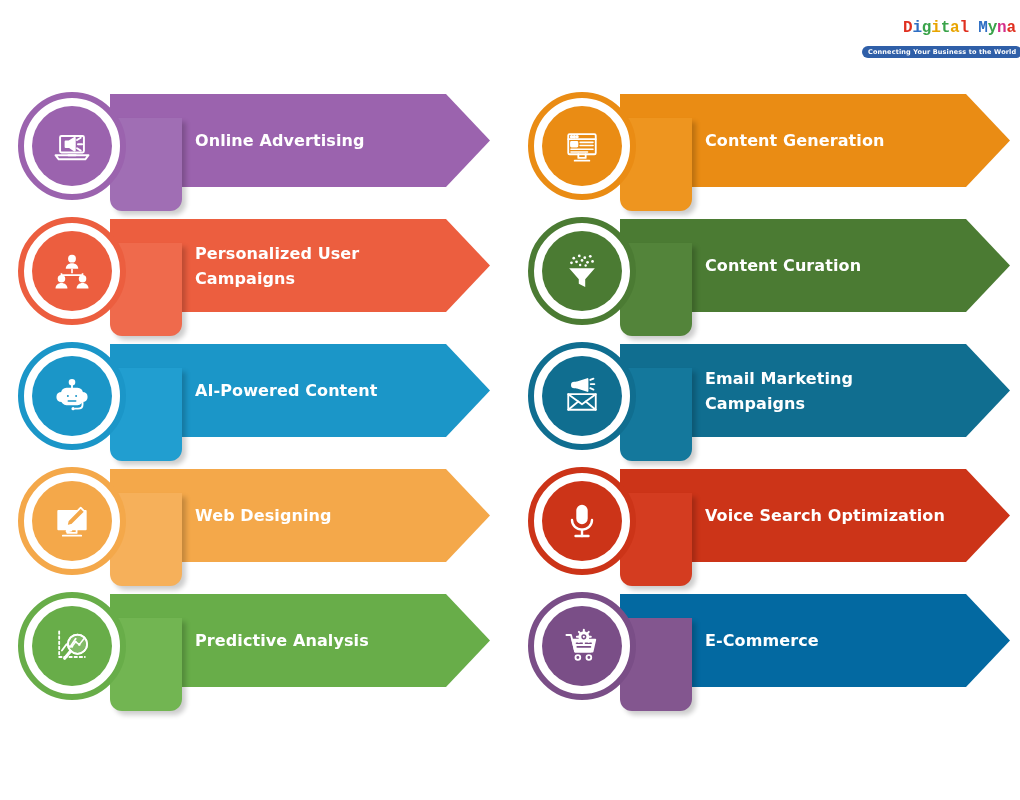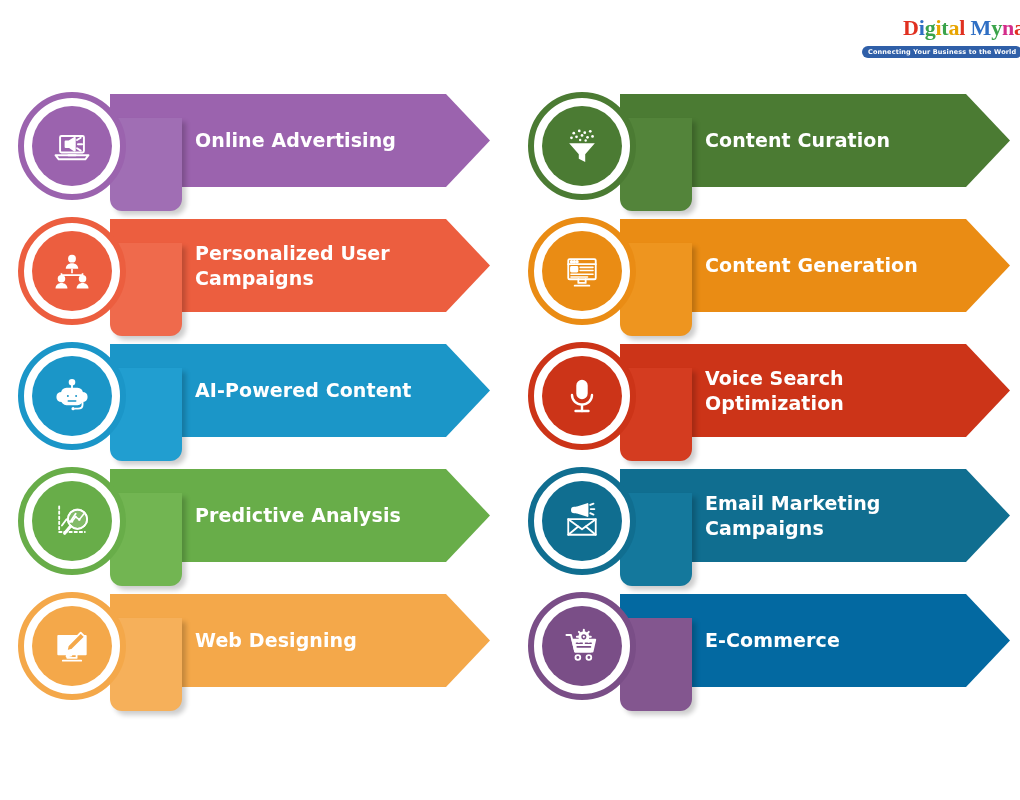--- a/index.html
+++ b/index.html
@@ -14,23 +14,23 @@
   
   .logo-wrap{
     position:absolute;top:14px;right:12px;
     width:150px;
     text-align:center;
     background:#fff;
     padding:2px 4px 3px 4px;
     box-sizing:border-box;
   }
   .logo-word{
-    font-size:22px;font-weight:bold;letter-spacing:-.2px;
+    font-size:16px;font-weight:bold;letter-spacing:-.2px;
     line-height:24px;white-space:nowrap;
-    font-family:Liberation Serif, serif;
+    font-family:Liberation Mono, monospace;
     margin-left:41px;
   }
   .logo-word span{display:inline;}
   .logo-tag{
     margin-top:2px;
     background:#2f5fa8;
     border-radius:9px;
     color:#ffffff;
     font-size:6.5px;font-weight:bold;
     letter-spacing:.15px;
@@ -60,21 +60,21 @@
     clip-path:polygon(0 0, calc(100% - 44px) 0, 100% 50%, calc(100% - 44px) 100%, 0 100%);
     display:flex;align-items:center;
     filter:drop-shadow(3px 4px 3px rgba(0,0,0,.22));
   }
   .col-right .ribbon{width:390px;}
 
   .ribbon-label{
     margin-left:85px;
     margin-right:56px;
     color:#ffffff;
-    font-size:19px;
+    font-size:16px;
     font-weight:bold;
     line-height:25px;
     letter-spacing:.1px;
     font-family:"DejaVu Sans", sans-serif;
   }
 
   
   .tab-dark{
     position:absolute;
     left:100px;top:6px;
@@ -177,20 +177,39 @@
 <path d="M20 29.5h8" stroke="#1b96c8" stroke-width="1.8"></path>
 <path d="M13 20.5C9.8 20.5 8 22.3 8 25s1.8 4.5 5 4.5z" fill="#fff"></path>
 <path d="M35 20.5c3.2 0 5 1.8 5 4.5s-1.8 4.5-5 4.5z" fill="#fff"></path>
 <path d="M35.5 29.5v4c0 2.5-2 4.3-5 4.3h-3.2"></path>
 <circle cx="25.2" cy="37.8" r="1.8" fill="#fff" stroke="none"></circle>
             </svg>
           </div>
         </div>
       </div>
       <div class="row">
+        <div class="tab-dark" style="background: rgb(226, 146, 47);"></div>
+        <div class="ribbon" style="background: rgb(244, 168, 74);">
+          <div class="ribbon-label">Web Designing</div>
+        </div>
+        <div class="fold" style="background: rgb(246, 176, 90);"></div>
+        <div class="badge" style="background: rgb(255, 255, 255); border: 6px solid rgb(244, 168, 74);">
+          <div class="badge-inner" style="background: rgb(244, 168, 74);">
+            <svg class="ico" viewBox="0 0 48 48" fill="#fff" stroke="#fff" stroke-width="2" stroke-linejoin="round">
+<path d="M9 13h30v20H9z"></path>
+<path d="M19 33v4h10v-4" fill="none"></path>
+              <path d="M14 40h20" fill="none" stroke-linecap="round"></path>
+<path d="M22 16l12-6 3.4 3.4-6 12-4.6 3-1.2-1.2 3-4.6z" fill="#8e6b3a" stroke="none" opacity=".0"></path>
+<path d="M33.5 9.5l4.6 4.6-14 14-6 1.4 1.4-6z" fill="#f4a84a" stroke="#fff" stroke-width="2"></path>
+<path d="M19.5 29.5l-1.4 6 6-1.4" fill="#fff" stroke="#fff"></path>
+            </svg>
+          </div>
+        </div>
+      </div>
+      <div class="row">
         <div class="tab-dark" style="background: rgb(87, 150, 59);"></div>
         <div class="ribbon" style="background: rgb(104, 173, 73);">
           <div class="ribbon-label">Predictive Analysis</div>
         </div>
         <div class="fold" style="background: rgb(114, 181, 82);"></div>
         <div class="badge" style="background: rgb(255, 255, 255); border: 6px solid rgb(104, 173, 73);">
           <div class="badge-inner" style="background: rgb(104, 173, 73);">
             <svg class="ico" viewBox="0 0 48 48" fill="none" stroke="#fff" stroke-width="2" stroke-linecap="round" stroke-linejoin="round">
 <path d="M10 8v28h28" stroke-dasharray="2.6 3"></path>
 <path d="M13 29l5-7 4 3 6-9"></path>
@@ -198,41 +217,44 @@
 <circle cx="30" cy="22" r="10.5"></circle>
 <path d="M24 24.5l4-5 4 3 5-6.5" stroke-width="1.7"></path>
 <circle cx="24" cy="24.5" r="1.3" fill="#fff" stroke="none"></circle>
 <circle cx="28" cy="19.5" r="1.3" fill="#fff" stroke="none"></circle>
 <circle cx="32" cy="22.5" r="1.3" fill="#fff" stroke="none"></circle>
 <path d="M22.4 29.8l-6.4 7.6" stroke-width="3.4"></path>
             </svg>
           </div>
         </div>
       </div>
-      <div class="row">
-        <div class="tab-dark" style="background: rgb(226, 146, 47);"></div>
-        <div class="ribbon" style="background: rgb(244, 168, 74);">
-          <div class="ribbon-label">Web Designing</div>
-        </div>
-        <div class="fold" style="background: rgb(246, 176, 90);"></div>
-        <div class="badge" style="background: rgb(255, 255, 255); border: 6px solid rgb(244, 168, 74);">
-          <div class="badge-inner" style="background: rgb(244, 168, 74);">
-            <svg class="ico" viewBox="0 0 48 48" fill="#fff" stroke="#fff" stroke-width="2" stroke-linejoin="round">
-<path d="M9 13h30v20H9z"></path>
-<path d="M19 33v4h10v-4" fill="none"></path>
-              <path d="M14 40h20" fill="none" stroke-linecap="round"></path>
-<path d="M22 16l12-6 3.4 3.4-6 12-4.6 3-1.2-1.2 3-4.6z" fill="#8e6b3a" stroke="none" opacity=".0"></path>
-<path d="M33.5 9.5l4.6 4.6-14 14-6 1.4 1.4-6z" fill="#f4a84a" stroke="#fff" stroke-width="2"></path>
-<path d="M19.5 29.5l-1.4 6 6-1.4" fill="#fff" stroke="#fff"></path>
-            </svg>
-          </div>
-        </div>
-      </div>
     </div>
   <div class="col col-right">
+      <div class="row">
+        <div class="tab-dark" style="background: rgb(201, 118, 10);"></div>
+        <div class="ribbon" style="background: rgb(234, 140, 20);">
+          <div class="ribbon-label">Content Generation</div>
+        </div>
+        <div class="fold" style="background: rgb(238, 149, 31);"></div>
+        <div class="badge" style="background: rgb(255, 255, 255); border: 6px solid rgb(234, 140, 20);">
+          <div class="badge-inner" style="background: rgb(234, 140, 20);">
+            <svg class="ico" viewBox="0 0 48 48" fill="none" stroke="#fff" stroke-width="2" stroke-linejoin="round" stroke-linecap="round">
+<rect x="9" y="11" width="30" height="22" rx="1.5"></rect>
+<path d="M9 16.5h30"></path>
+              <circle cx="12.6" cy="13.8" r=".9" fill="#fff"></circle>
+              <circle cx="15.6" cy="13.8" r=".9" fill="#fff"></circle>
+              <circle cx="18.6" cy="13.8" r=".9" fill="#fff"></circle>
+<rect x="12" y="19.5" width="7" height="5" rx=".6" fill="#fff"></rect>
+<path d="M22 20h14M22 23.5h14M12 27.5h24M12 30.5h18" stroke-width="1.8"></path>
+<path d="M20 33v4h8v-4"></path>
+              <path d="M16 40h16"></path>
+            </svg>
+          </div>
+        </div>
+      </div>
       <div class="row">
         <div class="tab-dark" style="background: rgb(61, 103, 41);"></div>
         <div class="ribbon" style="background: rgb(75, 123, 51);">
           <div class="ribbon-label">Content Curation</div>
         </div>
         <div class="fold" style="background: rgb(83, 132, 58);"></div>
         <div class="badge" style="background: rgb(255, 255, 255); border: 6px solid rgb(75, 123, 51);">
           <div class="badge-inner" style="background: rgb(75, 123, 51);">
             <svg class="ico" viewBox="0 0 48 48" fill="#fff">
 <circle cx="15" cy="10" r="1.5"></circle>
@@ -245,73 +267,51 @@
               <circle cx="12.5" cy="15" r="1.5"></circle>
               <circle cx="35.5" cy="13.5" r="1.5"></circle>
 <circle cx="22" cy="17.5" r="1.3"></circle>
               <circle cx="28" cy="18" r="1.3"></circle>
 <path d="M10 21h28L27.5 33v8.5L20.5 38v-5z"></path>
             </svg>
           </div>
         </div>
       </div>
       <div class="row">
-        <div class="tab-dark" style="background: rgb(201, 118, 10);"></div>
-        <div class="ribbon" style="background: rgb(234, 140, 20);">
-          <div class="ribbon-label">Content Generation</div>
-        </div>
-        <div class="fold" style="background: rgb(238, 149, 31);"></div>
-        <div class="badge" style="background: rgb(255, 255, 255); border: 6px solid rgb(234, 140, 20);">
-          <div class="badge-inner" style="background: rgb(234, 140, 20);">
-            <svg class="ico" viewBox="0 0 48 48" fill="none" stroke="#fff" stroke-width="2" stroke-linejoin="round" stroke-linecap="round">
-<rect x="9" y="11" width="30" height="22" rx="1.5"></rect>
-<path d="M9 16.5h30"></path>
-              <circle cx="12.6" cy="13.8" r=".9" fill="#fff"></circle>
-              <circle cx="15.6" cy="13.8" r=".9" fill="#fff"></circle>
-              <circle cx="18.6" cy="13.8" r=".9" fill="#fff"></circle>
-<rect x="12" y="19.5" width="7" height="5" rx=".6" fill="#fff"></rect>
-<path d="M22 20h14M22 23.5h14M12 27.5h24M12 30.5h18" stroke-width="1.8"></path>
-<path d="M20 33v4h8v-4"></path>
-              <path d="M16 40h16"></path>
-            </svg>
-          </div>
-        </div>
-      </div>
-      <div class="row">
-        <div class="tab-dark" style="background: rgb(173, 43, 19);"></div>
-        <div class="ribbon" style="background: rgb(204, 52, 24);">
-          <div class="ribbon-label">Voice Search Optimization</div>
-        </div>
-        <div class="fold" style="background: rgb(212, 60, 32);"></div>
-        <div class="badge" style="background: rgb(255, 255, 255); border: 6px solid rgb(204, 52, 24);">
-          <div class="badge-inner" style="background: rgb(204, 52, 24);">
-            <svg class="ico-lg" viewBox="0 0 48 48" fill="none" stroke="#fff" stroke-width="2.4" stroke-linecap="round">
-<rect x="19.5" y="9" width="9" height="17" rx="4.5" fill="#fff"></rect>
-<path d="M14 23c0 5.5 4.5 9.6 10 9.6S34 28.5 34 23"></path>
-<path d="M24 32.6V39"></path>
-              <path d="M17.5 39h13"></path>
-            </svg>
-          </div>
-        </div>
-      </div>
-      <div class="row">
         <div class="tab-dark" style="background: rgb(11, 91, 120);"></div>
         <div class="ribbon" style="background: rgb(16, 110, 144);">
           <div class="ribbon-label">Email Marketing Campaigns</div>
         </div>
         <div class="fold" style="background: rgb(20, 120, 156);"></div>
         <div class="badge" style="background: rgb(255, 255, 255); border: 6px solid rgb(16, 110, 144);">
           <div class="badge-inner" style="background: rgb(16, 110, 144);">
             <svg class="ico" viewBox="0 0 48 48" fill="none" stroke="#fff" stroke-width="2" stroke-linejoin="round" stroke-linecap="round">
 <path d="M9 22h30v17H9z" fill="#106e90"></path>
 <path d="M9 22l15 11 15-11"></path>
               <path d="M9 39l11-9M39 39l-11-9"></path>
 <path d="M18 9.5l12-4v13l-12-4z" fill="#fff" stroke="#fff"></path>
 <path d="M18 9.5h-2.5a2.5 2.5 0 000 5H18z" fill="#fff" stroke="#fff"></path>
 <path d="M33 6.5l3.5-1.5M33.5 11h4M33 15.5l3.5 1.5"></path>
+            </svg>
+          </div>
+        </div>
+      </div>
+      <div class="row">
+        <div class="tab-dark" style="background: rgb(173, 43, 19);"></div>
+        <div class="ribbon" style="background: rgb(204, 52, 24);">
+          <div class="ribbon-label">Voice Search Optimization</div>
+        </div>
+        <div class="fold" style="background: rgb(212, 60, 32);"></div>
+        <div class="badge" style="background: rgb(255, 255, 255); border: 6px solid rgb(204, 52, 24);">
+          <div class="badge-inner" style="background: rgb(204, 52, 24);">
+            <svg class="ico-lg" viewBox="0 0 48 48" fill="none" stroke="#fff" stroke-width="2.4" stroke-linecap="round">
+<rect x="19.5" y="9" width="9" height="17" rx="4.5" fill="#fff"></rect>
+<path d="M14 23c0 5.5 4.5 9.6 10 9.6S34 28.5 34 23"></path>
+<path d="M24 32.6V39"></path>
+              <path d="M17.5 39h13"></path>
             </svg>
           </div>
         </div>
       </div>
       <div class="row">
         <div class="tab-dark" style="background: rgb(103, 63, 114);"></div>
         <div class="ribbon" style="background: #0369a1;">
           <div class="ribbon-label">E-Commerce</div>
         </div>
         <div class="fold" style="background: rgb(131, 86, 143);"></div>

